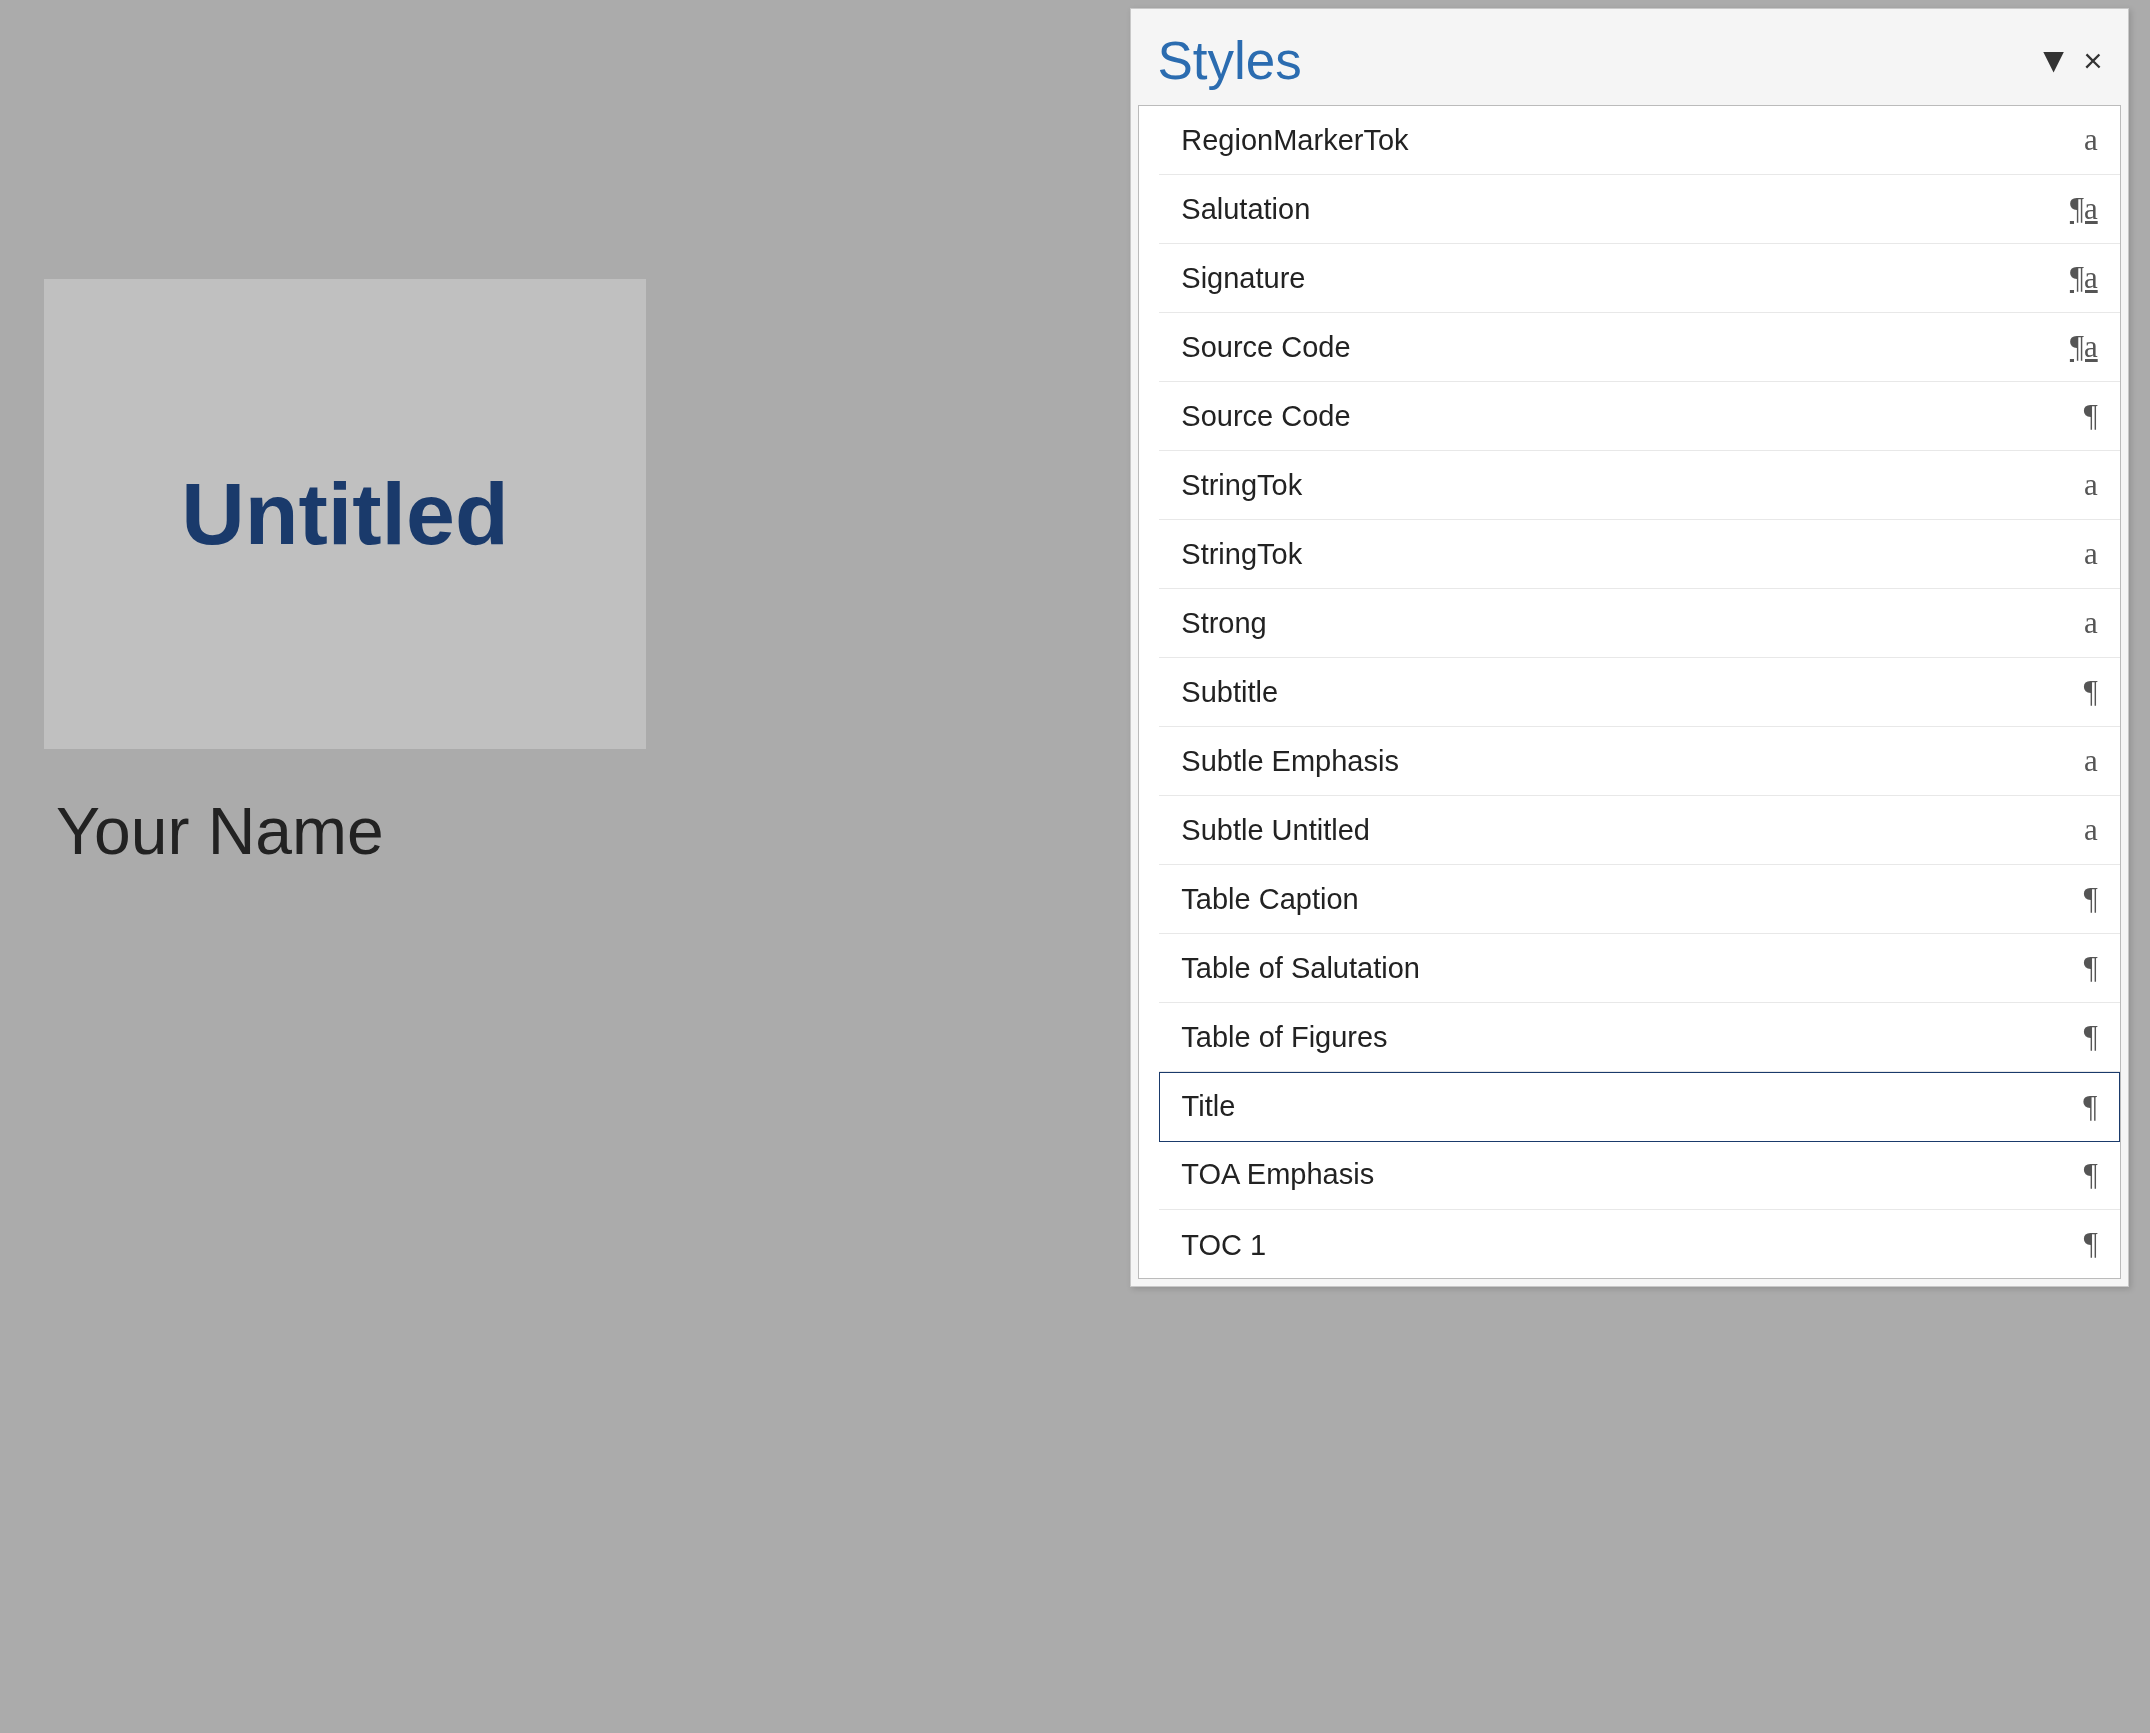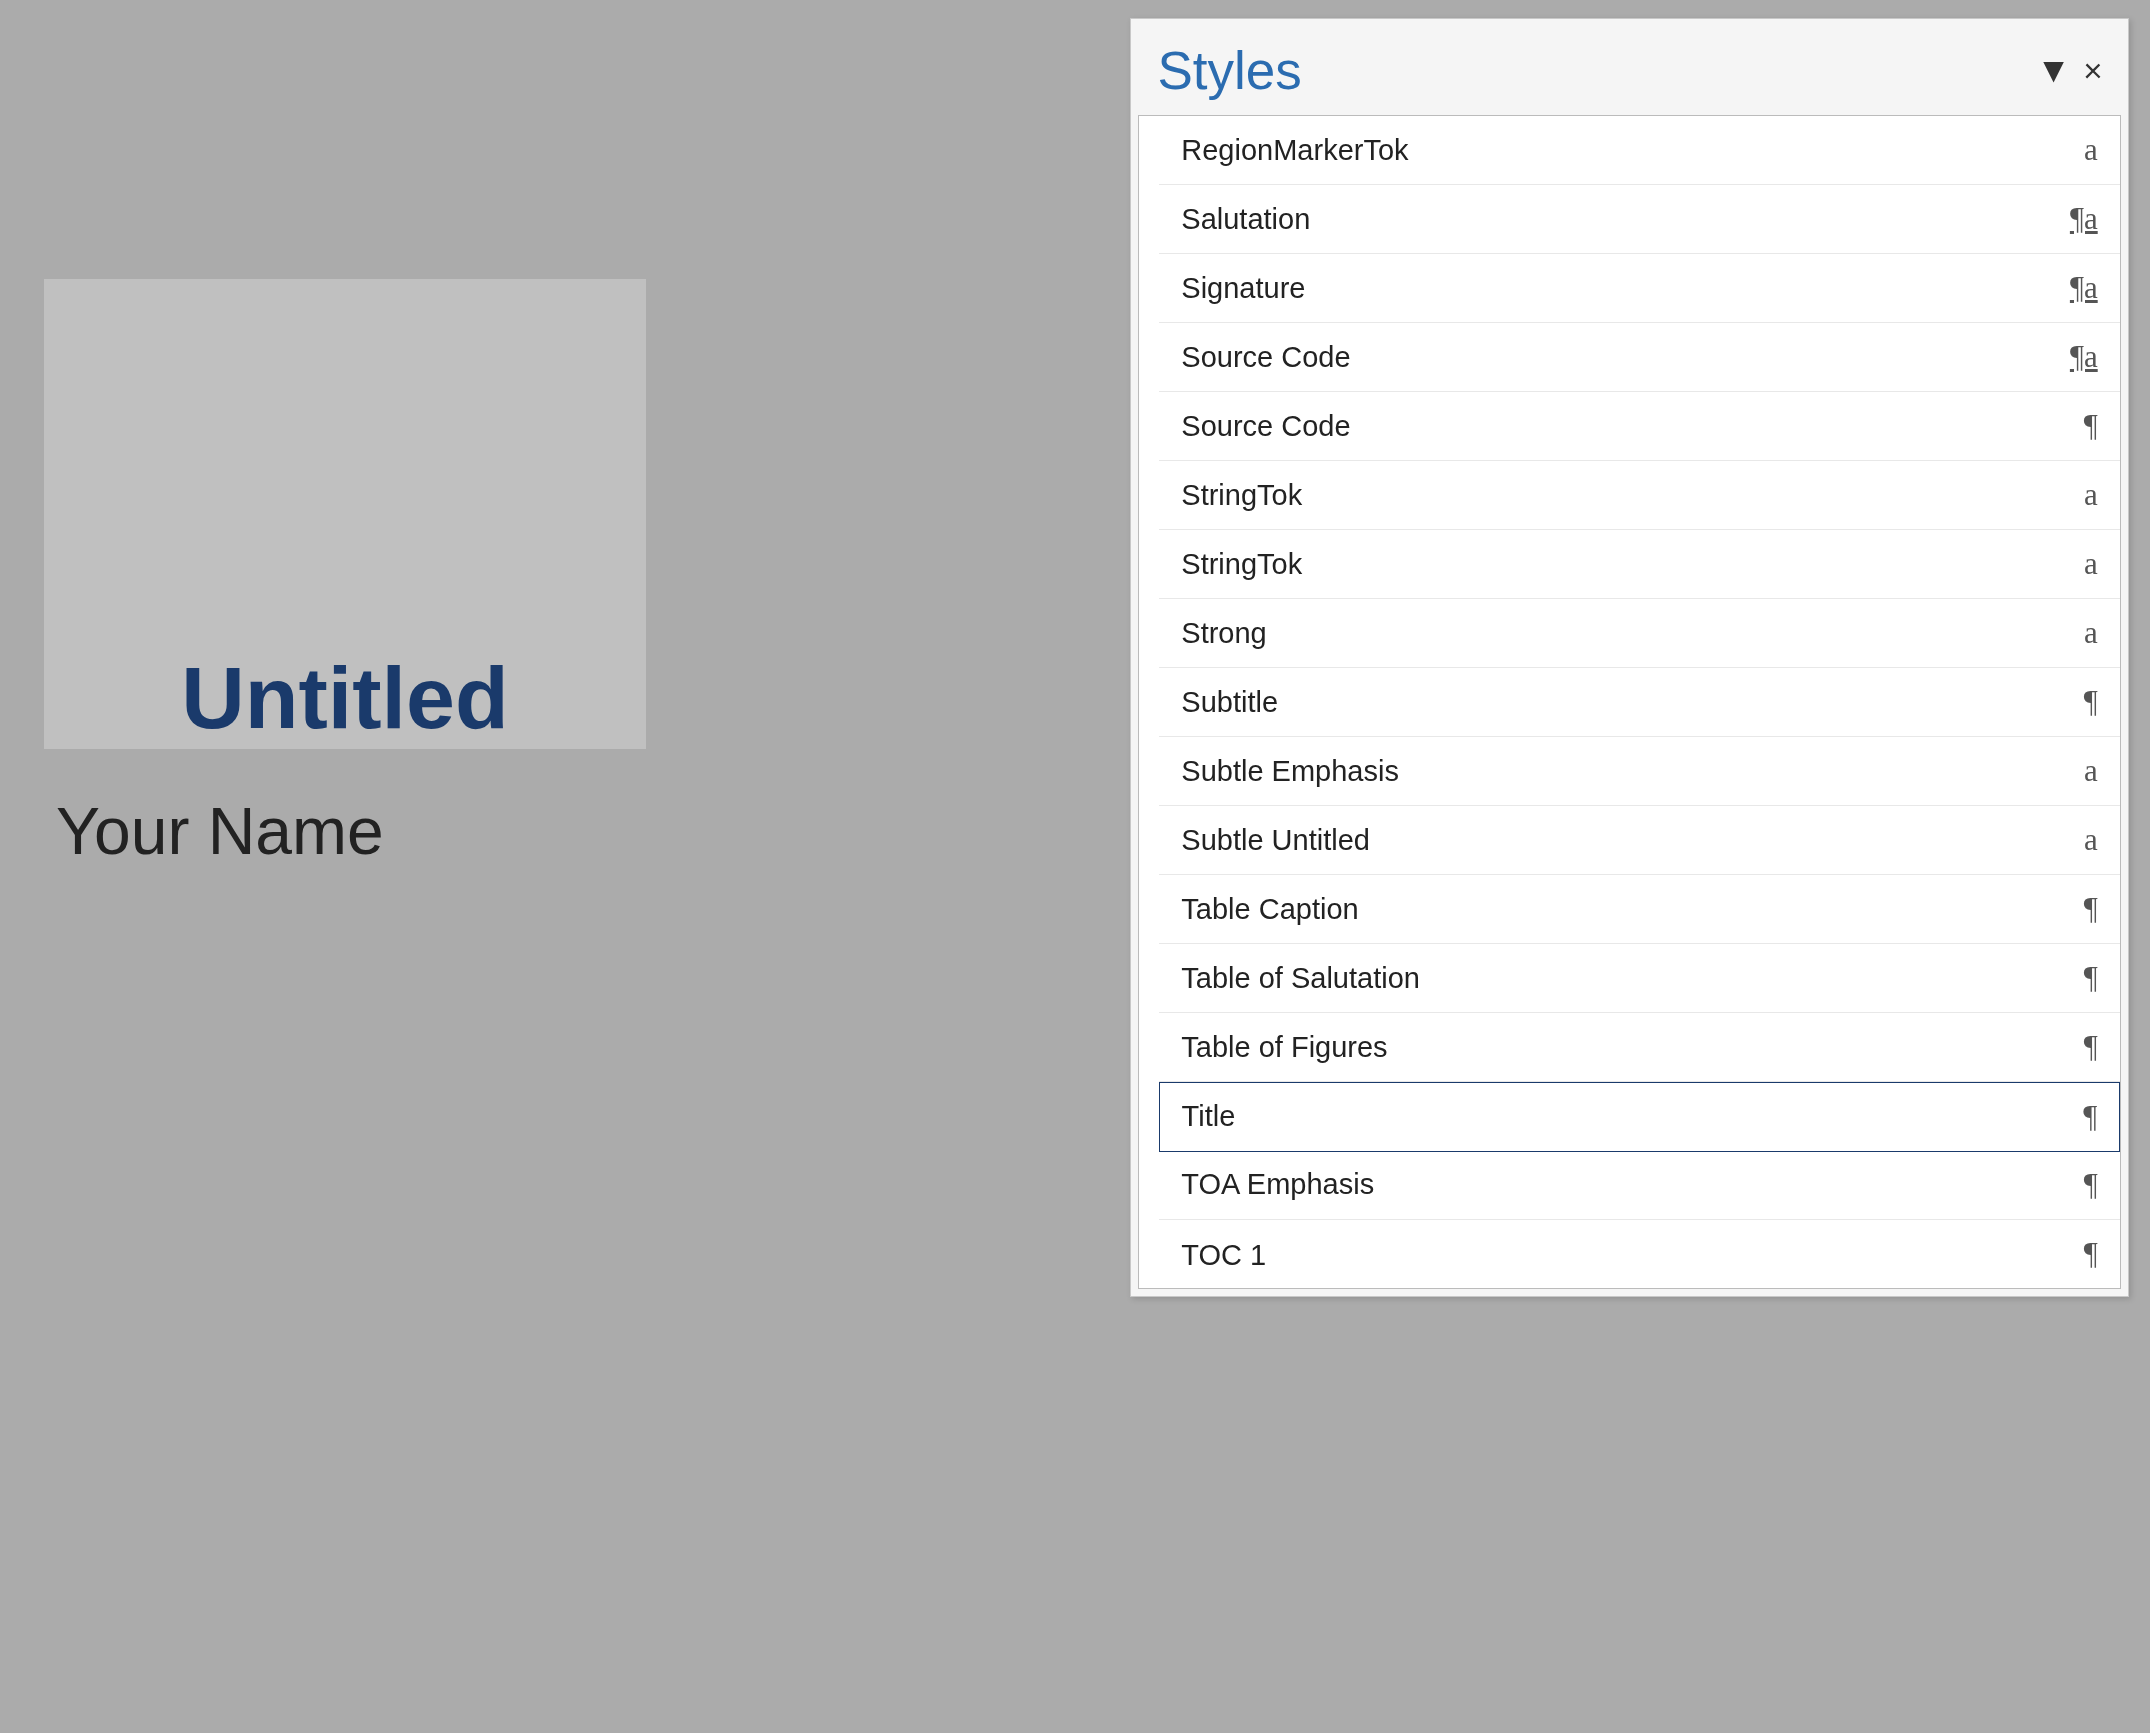--- a/index.html
+++ b/index.html
@@ -36,21 +36,21 @@
       top: 279px;
       width: 661px;
       height: 1249px;
     }
 
     .cover-image {
       width: 602px;
       height: 470px;
       background-color: #c0c0c0;
       display: flex;
-      align-items: flex-end;
+      align-items: center;
       justify-content: center;
       margin-left: 0px;
     }
 
     .cover-title {
       font-size: 88px;
       font-weight: 900;
       color: #1a3a6b;
       font-family: 'Segoe UI', Arial, sans-serif;
     }
@@ -70,21 +70,21 @@
       margin-top: 44px;
       font-family: 'Segoe UI', Arial, sans-serif;
       font-weight: 400;
       margin-left: 0px;
     }
 
     
     .styles-panel {
       position: absolute;
       right: 22px;
-      top: 18px;
+      top: 8px;
       width: 999px;
       background-color: #f5f5f5;
       border: 0.7px solid #c8c8c8;
       box-shadow: 1.5px 1.5px 5.9px rgba(0,0,0,0.15);
     }
 
     .styles-header {
       display: flex;
       align-items: center;
       justify-content: space-between;

